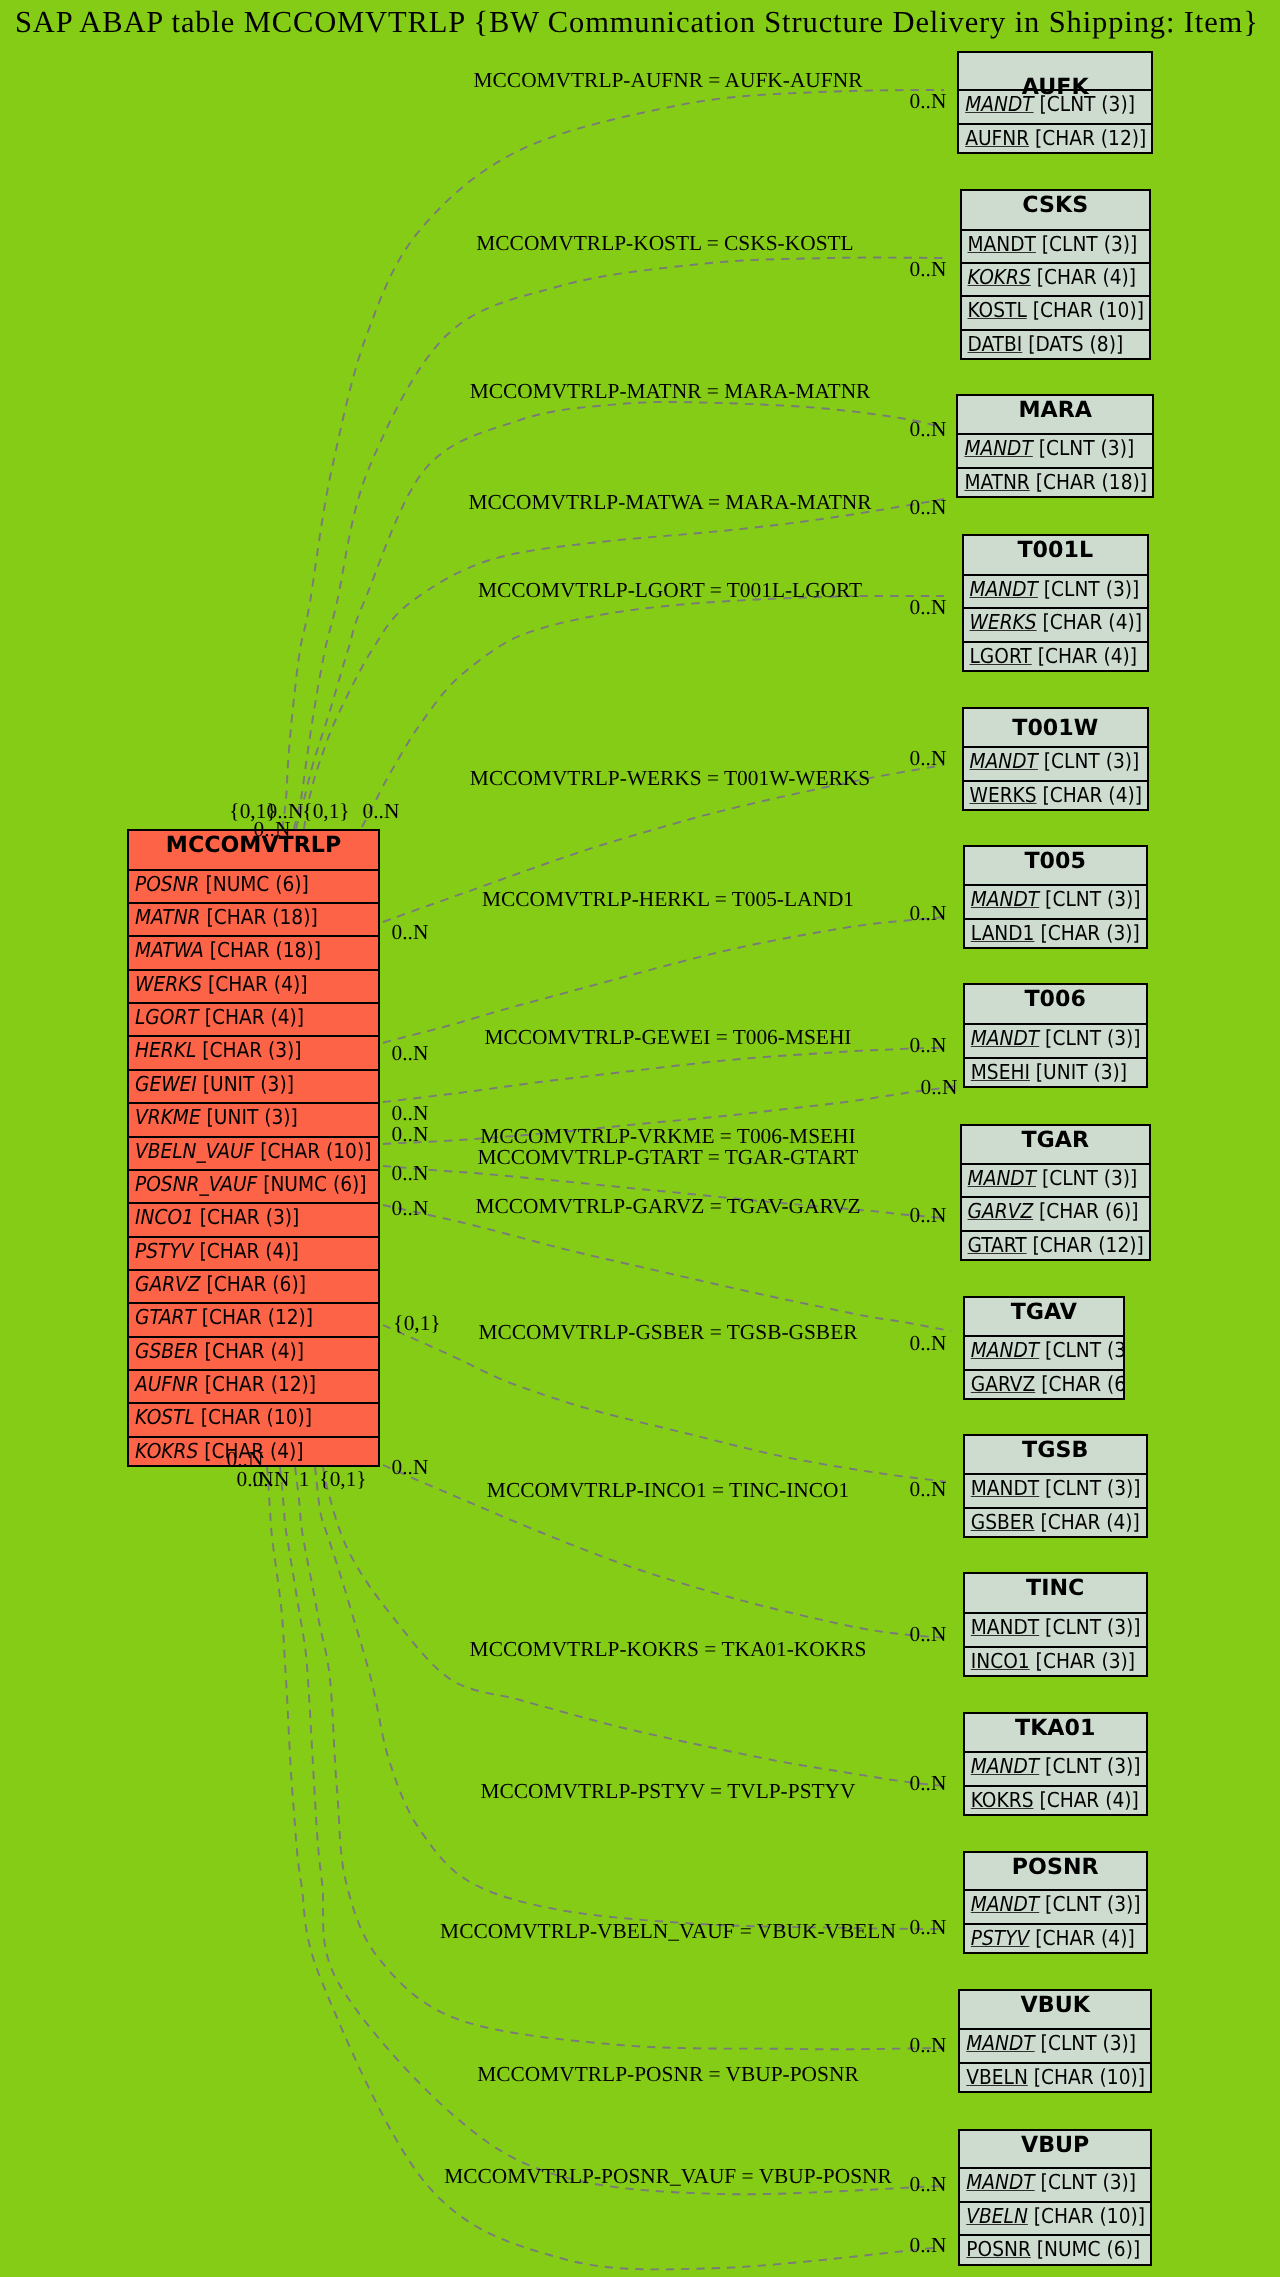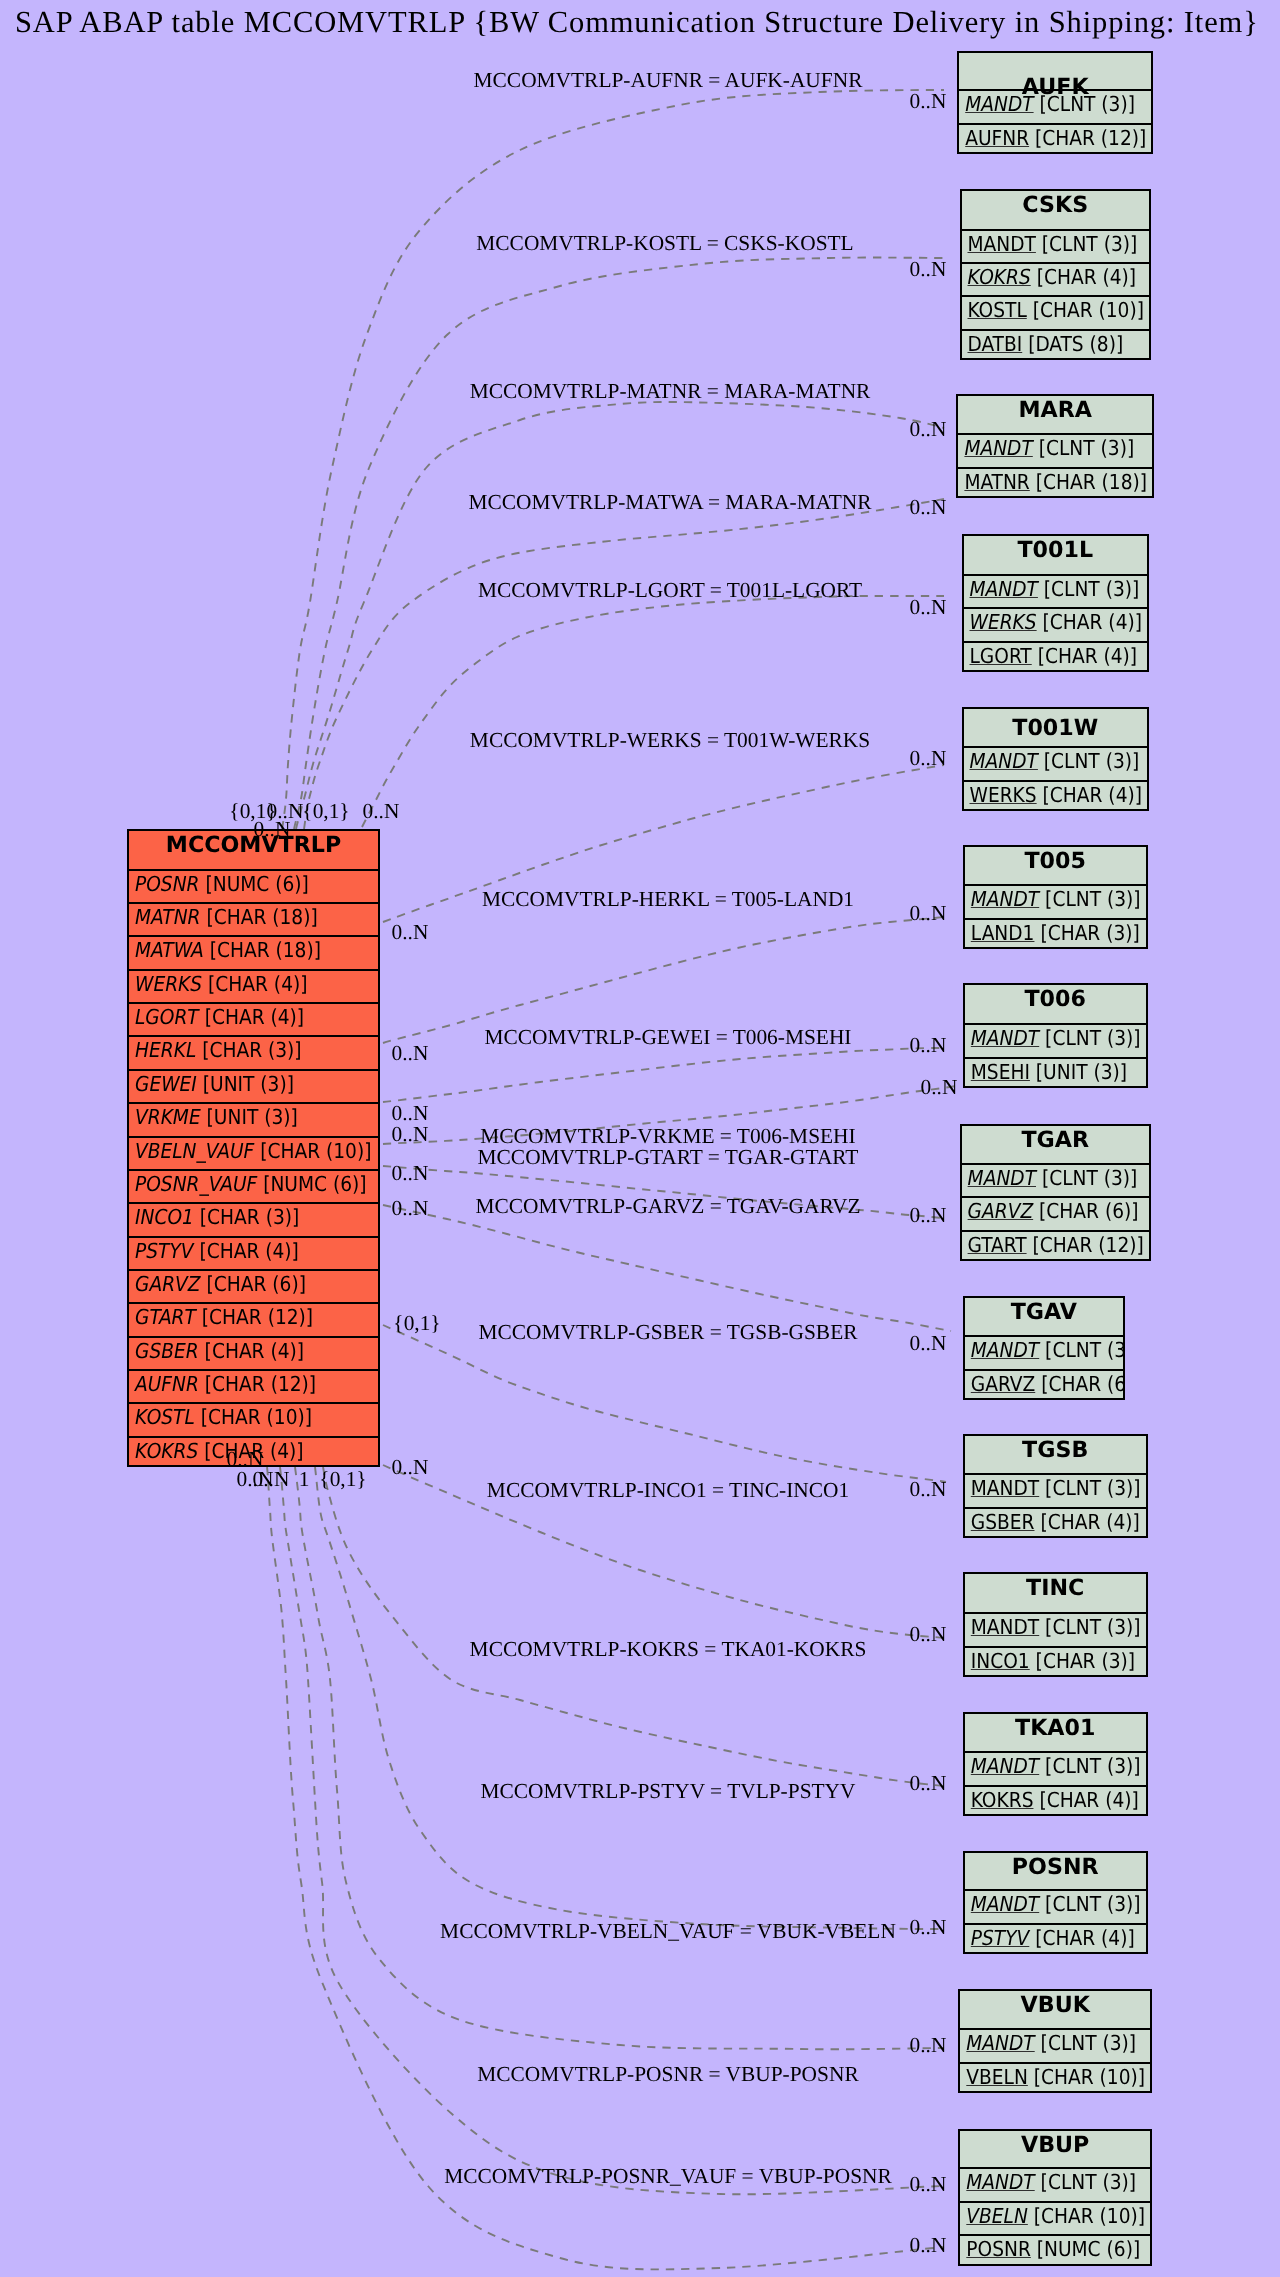--- a/index.html
+++ b/index.html
@@ -1,18 +1,18 @@
 <!DOCTYPE html>
 <html><head>
 <meta charset="utf-8">
 <title>SAP ABAP table MCCOMVTRLP</title>
 <style>
   html,body{margin:0;padding:0;background:#ffffff;-webkit-font-smoothing:antialiased;
         text-rendering:geometricPrecision;}
-  #page{position:relative;width:1280px;height:2277px;overflow:hidden;background:#c4b5fd;
+  #page{position:relative;width:1280px;height:2277px;overflow:hidden;background:#84cc16;
         font-family:"DejaVu Sans",sans-serif;}
   #diagram-title{position:absolute;left:15px;top:4px;font-family:"Liberation Serif",serif;
         font-size:30.5px;letter-spacing:0.88px;color:#000;white-space:nowrap;line-height:36px;}
   svg#edges{position:absolute;left:0;top:0;width:1280px;height:2277px;pointer-events:none;}
   .ent{position:absolute;box-sizing:border-box;border:2px solid #000;}
   .ent .hdr{position:absolute;left:0;right:0;font-weight:bold;text-align:center;
         white-space:nowrap;overflow:hidden;}
   .ent .row{position:absolute;left:0;right:0;border-top:2px solid #000;white-space:nowrap;
         overflow:hidden;padding-left:6px;}
   .cell{white-space:nowrap;font-size:20.7px;font-family:"DejaVu Sans",sans-serif;
@@ -157,21 +157,21 @@
       <div class="rlabel" style="left: 668px; top: 69.7px;">MCCOMVTRLP-AUFNR = AUFK-AUFNR</div>
       <div class="clabel" style="left: 928px; top: 90.7px;">0..N</div>
       <div class="rlabel" style="left: 665px; top: 232.7px;">MCCOMVTRLP-KOSTL = CSKS-KOSTL</div>
       <div class="clabel" style="left: 928px; top: 258.7px;">0..N</div>
       <div class="rlabel" style="left: 670px; top: 380.7px;">MCCOMVTRLP-MATNR = MARA-MATNR</div>
       <div class="clabel" style="left: 928px; top: 418.7px;">0..N</div>
       <div class="rlabel" style="left: 670px; top: 491.7px;">MCCOMVTRLP-MATWA = MARA-MATNR</div>
       <div class="clabel" style="left: 928px; top: 496.7px;">0..N</div>
       <div class="rlabel" style="left: 670px; top: 579.7px;">MCCOMVTRLP-LGORT = T001L-LGORT</div>
       <div class="clabel" style="left: 928px; top: 596.7px;">0..N</div>
-      <div class="rlabel" style="left: 670px; top: 730px;">MCCOMVTRLP-WERKS = T001W-WERKS</div>
+      <div class="rlabel" style="left: 670px; top: 768px;">MCCOMVTRLP-WERKS = T001W-WERKS</div>
       <div class="clabel" style="left: 410px; top: 921.7px;">0..N</div>
       <div class="clabel" style="left: 928px; top: 747.7px;">0..N</div>
       <div class="rlabel" style="left: 668px; top: 888.7px;">MCCOMVTRLP-HERKL = T005-LAND1</div>
       <div class="clabel" style="left: 410px; top: 1042.7px;">0..N</div>
       <div class="clabel" style="left: 928px; top: 902.7px;">0..N</div>
       <div class="rlabel" style="left: 668px; top: 1026.7px;">MCCOMVTRLP-GEWEI = T006-MSEHI</div>
       <div class="clabel" style="left: 410px; top: 1102.7px;">0..N</div>
       <div class="clabel" style="left: 928px; top: 1034.7px;">0..N</div>
       <div class="rlabel" style="left: 668px; top: 1126px;">MCCOMVTRLP-VRKME = T006-MSEHI</div>
       <div class="clabel" style="left: 410px; top: 1123.7px;">0..N</div>

